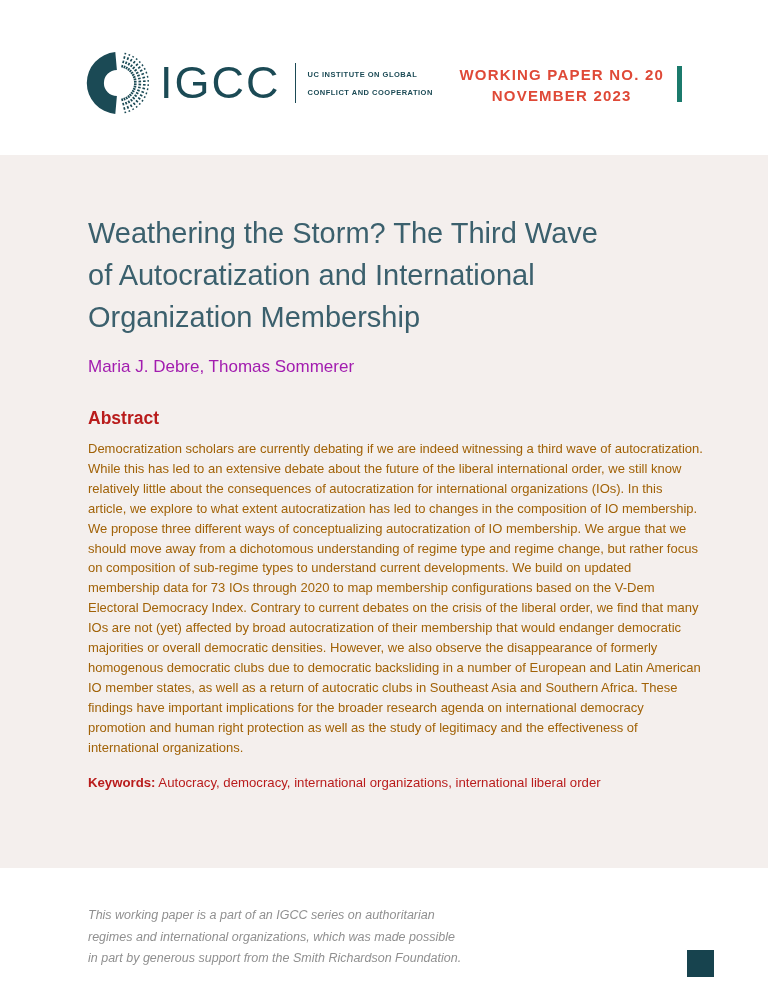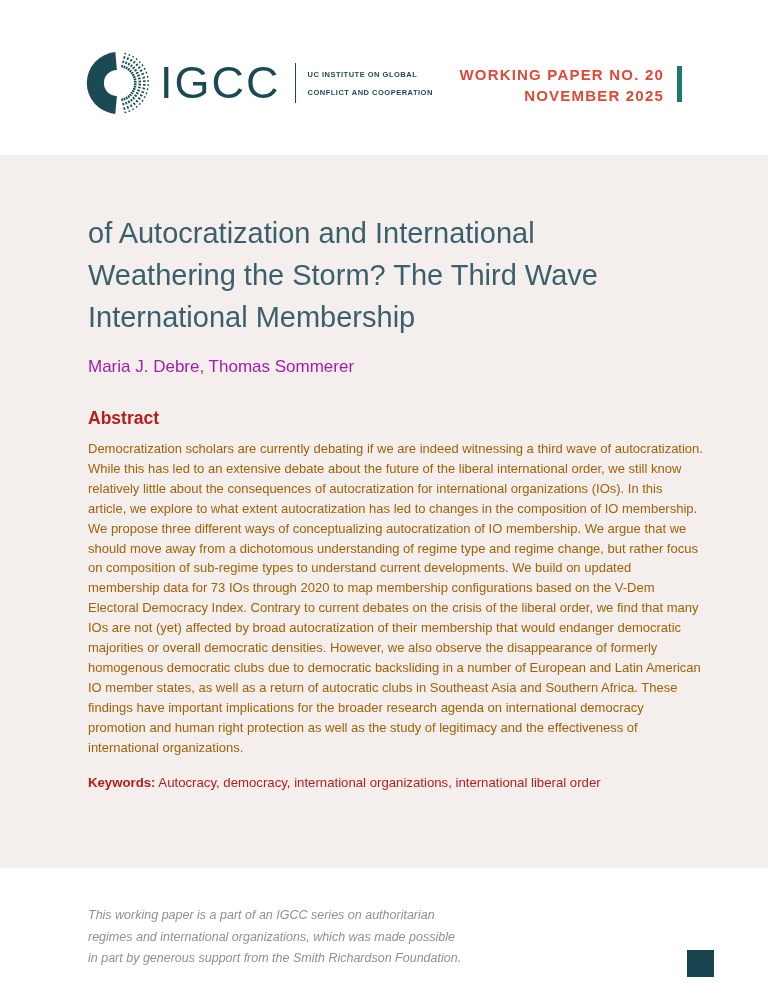--- a/index.html
+++ b/index.html
@@ -61,21 +61,21 @@
     color: #1b4a55;
     white-space: nowrap;
   }
   .issue {
     position: absolute;
     right: 86px; top: 64px;
     display: flex;
     align-items: flex-start;
   }
   .issue-text {
-    text-align: right;
+    text-align: center;
     font-size: 15px;
     font-weight: bold;
     letter-spacing: 1.2px;
     line-height: 21px;
     color: #df4937;
     white-space: nowrap;
   }
   .issue-bar {
     width: 5px; height: 36px;
     background: #1b7a6c;
@@ -177,31 +177,31 @@
       <div class="logo-divider"></div>
       <div class="logo-tagline">
         <span>UC INSTITUTE ON GLOBAL</span>
         <span>CONFLICT AND COOPERATION</span>
       </div>
     </div>
 
     <div class="issue">
       <div class="issue-text">
         <div>WORKING PAPER NO. 20</div>
-        <div>NOVEMBER 2025</div>
+        <div>NOVEMBER 2023</div>
       </div>
       <div class="issue-bar"></div>
     </div>
   </header>
 
   <main class="content">
     <h1 class="paper-title">
+      <div>Weathering the Storm? The Third Wave</div>
       <div>of Autocratization and International</div>
-      <div>Weathering the Storm? The Third Wave</div>
-      <div>International Membership</div>
+      <div>Organization Membership</div>
     </h1>
     <div class="authors">Maria J. Debre, Thomas Sommerer</div>
     <h2 class="abstract-heading">Abstract</h2>
     <p class="abstract-text">Democratization scholars are currently debating if we are indeed witnessing a third wave of autocratization. While this has led to an extensive debate about the future of the liberal international order, we still know relatively little about the consequences of autocratization for international organizations (IOs). In this article, we explore to what extent autocratization has led to changes in the composition of IO membership. We propose three different ways of conceptualizing autocratization of IO membership. We argue that we should move away from a dichotomous understanding of regime type and regime change, but rather focus on composition of sub-regime types to understand current developments. We build on updated membership data for 73 IOs through 2020 to map membership configurations based on the V-Dem Electoral Democracy Index. Contrary to current debates on the crisis of the liberal order, we find that many IOs are not (yet) affected by broad autocratization of their membership that would endanger democratic majorities or overall democratic densities. However, we also observe the disappearance of formerly homogenous democratic clubs due to democratic backsliding in a number of European and Latin American IO member states, as well as a return of autocratic clubs in Southeast Asia and Southern Africa. These findings have important implications for the broader research agenda on international democracy promotion and human right protection as well as the study of legitimacy and the effectiveness of international organizations.</p>
     <p class="keywords"><span class="kw-label">Keywords:</span><span> Autocracy, democracy, international organizations, international liberal order</span></p>
   </main>
 
   <footer class="footer">
     <p class="series-note">
       <span>This working paper is a part of an IGCC series on authoritarian</span><br>

